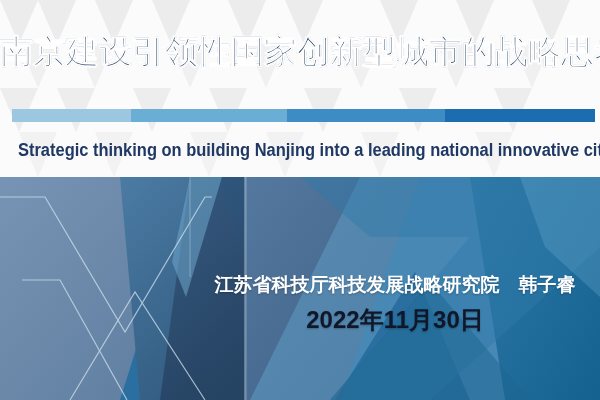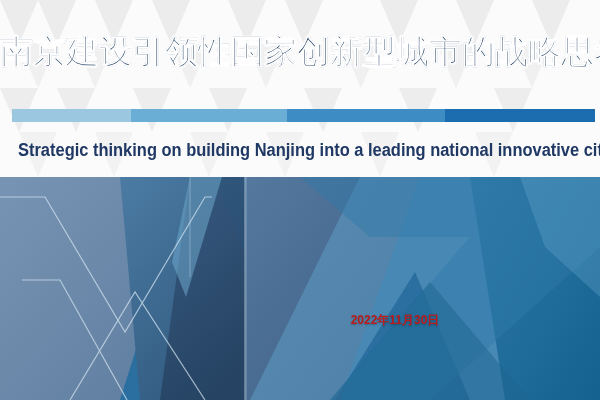--- a/index.html
+++ b/index.html
@@ -110,24 +110,24 @@
     color: #ffffff;
     white-space: pre;
     text-shadow: 0 1px 2px rgba(0,0,0,.25);
   }
   .date {
     position: absolute;
     left: 190px;
     top: 307px;
     width: 410px;
     text-align: center;
-    font-size: 12px;
+    font-size: 24px;
     line-height: 26px;
     font-weight: bold;
-    color: #b91c1c;
+    color: #0f172a;
     white-space: nowrap;
     text-shadow: 0 1px 2px rgba(0,0,0,.25);
   }
 </style>
 </head>
 <body>
 
 <div id="slide">
 
   <div class="top-area">
@@ -247,15 +247,16 @@
         <polyline points="70,223 135,115 205,223"></polyline>
       </g>
       <g fill="none" stroke="#bcd2e4" stroke-width="1" opacity="0.45">
         <polyline points="246,0 246,223"></polyline>
         <polyline points="190,0 190,100"></polyline>
       </g>
     </svg>
 
   </div>
 
+  <div class="author">江苏省科技厅科技发展战略研究院　韩子睿</div>
   <div class="date">2022年11月30日</div>
 
 </div>
 
 </body></html>

